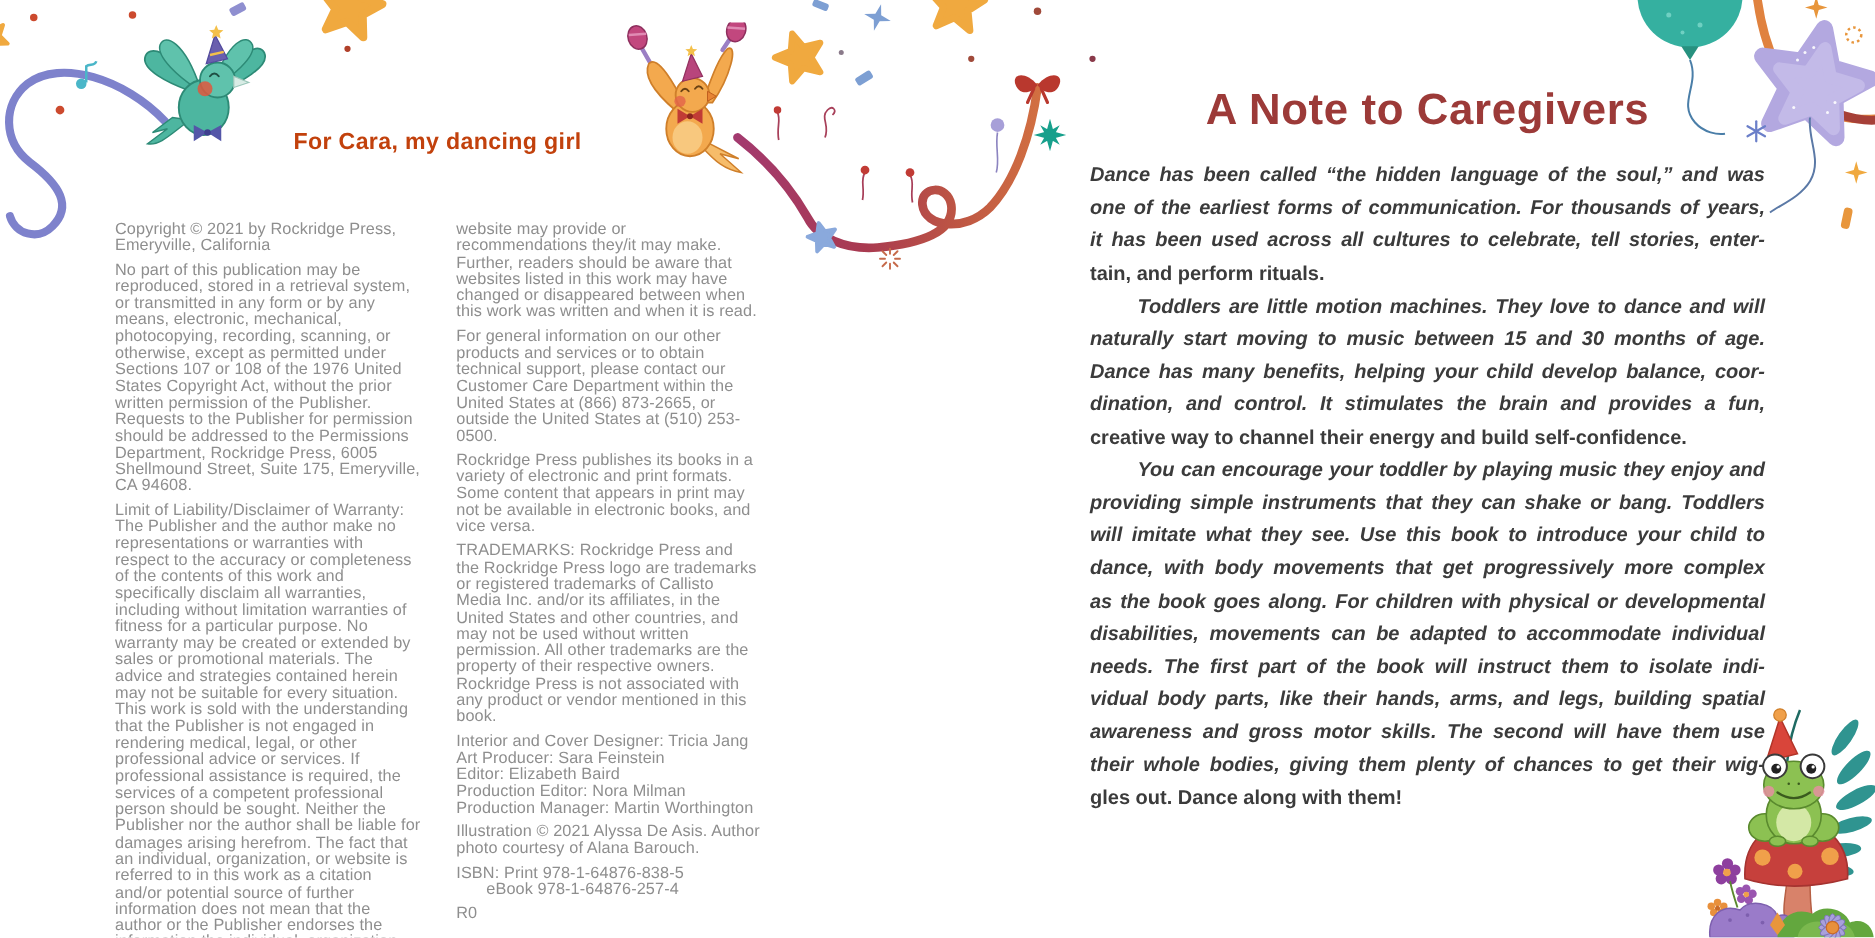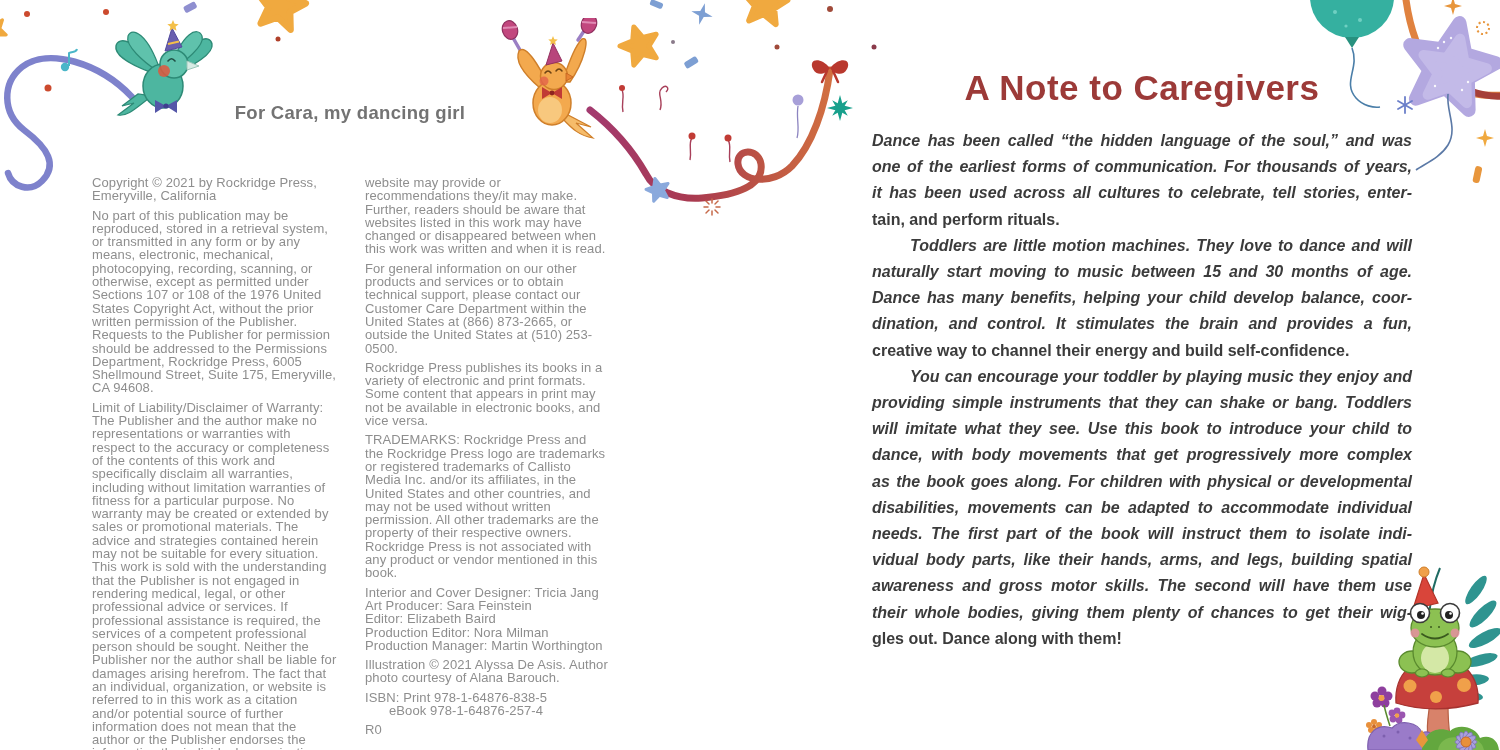--- a/index.html
+++ b/index.html
@@ -7,21 +7,21 @@
        font-family:"Liberation Sans",sans-serif;}
   .abs{position:absolute;}
   
   .colophon{font-size:13px;line-height:13.3px;color:#8e8e8e;letter-spacing:0.1px;}
   .copy-para{margin:0 0 6px 0;}
   .credit-line{margin:0;}
   .credits-block{margin-bottom:6px;}
   .isbn-block{margin-bottom:6px;}
   .isbn-indent{padding-left:24px;}
   
-  .dedication{font-size:18.5px;font-weight:bold;color:#737373;text-align:center;letter-spacing:0.3px;}
+  .dedication{font-size:18.5px;font-weight:bold;color:#c2410c;text-align:center;letter-spacing:0.3px;}
   
   .note-title{font-size:35px;font-weight:bold;color:#9c3a38;text-align:center;letter-spacing:0.5px;}
   .note-body{font-size:16px;font-weight:bold;color:#3b3b3b;}
   .note-line{line-height:26.2px;text-align:justify;text-align-last:left;white-space:normal;}
   .note-line.just{text-align-last:justify;font-style:italic;}
   .note-line.ind{text-indent:38px;}
   svg{display:block;}
 </style>
 </head>
 <body>

